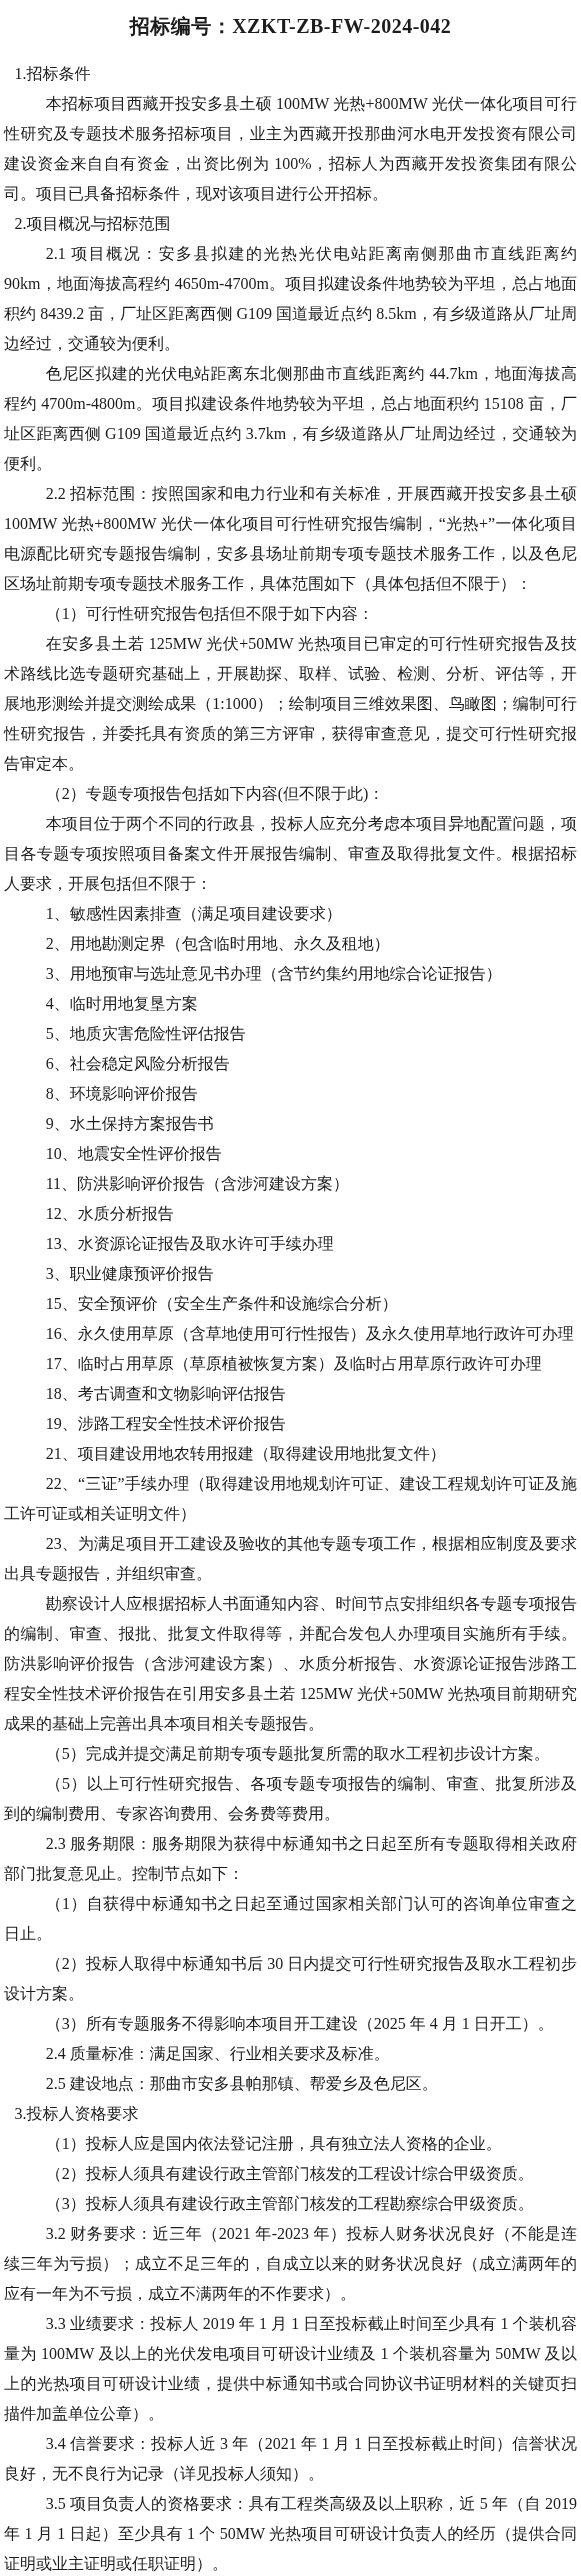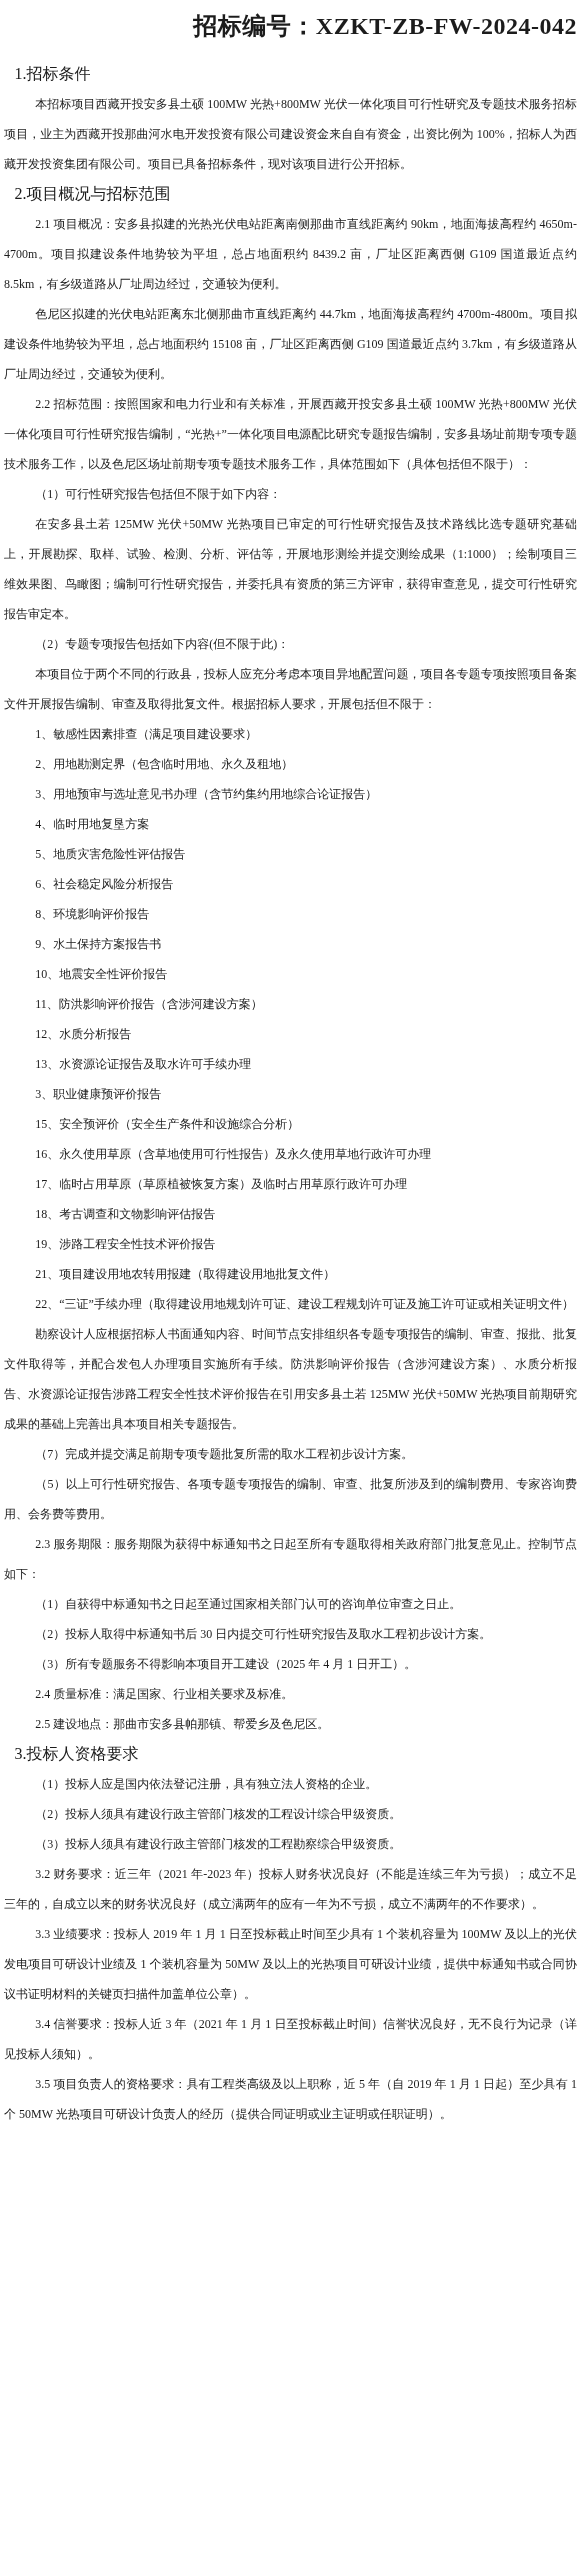--- a/index.html
+++ b/index.html
@@ -10,35 +10,35 @@
     margin:0 auto;
     background:#ffffff;
     color:#1c1c1c;
     font-family:"Liberation Serif","DejaVu Serif",serif;
     box-sizing:border-box;
     padding:7.2px 4.1px 0 4.1px;
     overflow:hidden;
   }
   .blk{white-space:pre-wrap;text-align:justify;}
   .title{
-    font-size:24px;
+    font-size:20px;
     font-weight:700;
-    text-align:right;
+    text-align:center;
     line-height:39px;
     margin-bottom:12.4px;
     letter-spacing:0.5px;
   }
   .h{
     font-size:16px;
     font-weight:400;
     line-height:30px;
     margin-left:10.3px;
   }
   .p,.li{
-    font-size:12px;
+    font-size:16px;
     line-height:30px;
     text-indent:2.6em;
   }
 </style>
 </head>
 <body>
 
 <div class="page">
   <div id="doc-body">
       <div class="blk title"><span>招标编号：XZKT-ZB-FW-2024-042</span></div>
@@ -65,22 +65,23 @@
       <div class="blk li"><span>12、水质分析报告</span></div>
       <div class="blk li"><span>13、水资源论证报告及取水许可手续办理</span></div>
       <div class="blk li"><span>3、职业健康预评价报告</span></div>
       <div class="blk li"><span>15、安全预评价（安全生产条件和设施综合分析）</span></div>
       <div class="blk li"><span>16、永久使用草原（含草地使用可行性报告）及永久使用草地行政许可办理</span></div>
       <div class="blk li"><span>17、临时占用草原（草原植被恢复方案）及临时占用草原行政许可办理</span></div>
       <div class="blk li"><span>18、考古调查和文物影响评估报告</span></div>
       <div class="blk li"><span>19、涉路工程安全性技术评价报告</span></div>
       <div class="blk li"><span>21、项目建设用地农转用报建（取得建设用地批复文件）</span></div>
       <div class="blk li"><span>22、“三证”手续办理（取得建设用地规划许可证、建设工程规划许可证及施工许可证或相关证明文件）</span></div>
+      <div class="blk li"><span>23、为满足项目开工建设及验收的其他专题专项工作，根据相应制度及要求出具专题报告，并组织审查。</span></div>
       <div class="blk p"><span>勘察设计人应根据招标人书面通知内容、时间节点安排组织各专题专项报告的编制、审查、报批、批复文件取得等，并配合发包人办理项目实施所有手续。防洪影响评价报告（含涉河建设方案）、水质分析报告、水资源论证报告涉路工程安全性技术评价报告在引用安多县土若 125MW 光伏+50MW 光热项目前期研究成果的基础上完善出具本项目相关专题报告。</span></div>
-      <div class="blk p"><span>（7）完成并提交满足前期专项专题批复所需的取水工程初步设计方案。</span></div>
+      <div class="blk p"><span>（5）完成并提交满足前期专项专题批复所需的取水工程初步设计方案。</span></div>
       <div class="blk p"><span>（5）以上可行性研究报告、各项专题专项报告的编制、审查、批复所涉及到的编制费用、专家咨询费用、会务费等费用。</span></div>
       <div class="blk p"><span>2.3 服务期限：服务期限为获得中标通知书之日起至所有专题取得相关政府部门批复意见止。控制节点如下：</span></div>
       <div class="blk p"><span>（1）自获得中标通知书之日起至通过国家相关部门认可的咨询单位审查之日止。</span></div>
       <div class="blk p"><span>（2）投标人取得中标通知书后 30 日内提交可行性研究报告及取水工程初步设计方案。</span></div>
       <div class="blk p"><span>（3）所有专题服务不得影响本项目开工建设（2025 年 4 月 1 日开工）。</span></div>
       <div class="blk p"><span>2.4 质量标准：满足国家、行业相关要求及标准。</span></div>
       <div class="blk p"><span>2.5 建设地点：那曲市安多县帕那镇、帮爱乡及色尼区。</span></div>
       <div class="blk h"><span>3.投标人资格要求</span></div>
       <div class="blk p"><span>（1）投标人应是国内依法登记注册，具有独立法人资格的企业。</span></div>
       <div class="blk p"><span>（2）投标人须具有建设行政主管部门核发的工程设计综合甲级资质。</span></div>

